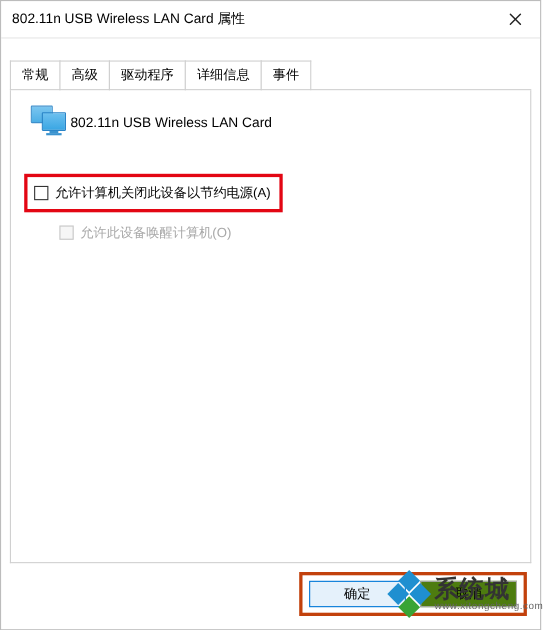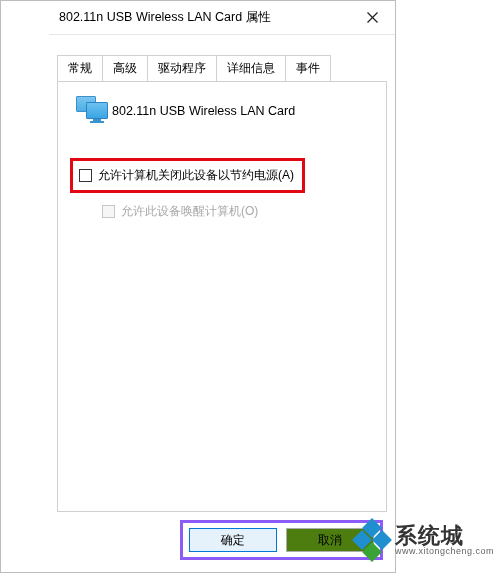--- a/index.html
+++ b/index.html
@@ -7,26 +7,25 @@
     margin: 0; padding: 0;
     width: 500px; height: 573px;
     font-family: "Microsoft YaHei", "Segoe UI", Tahoma, sans-serif;
     font-size: 12px;
     color: #000;
     background: #fff;
     position: relative;
     overflow: hidden;
   }
   .window {
-    width: 396px; height: 573px;
+    width: 492px; height: 573px;
     border: 1px solid #bcbcbc;
     background: #fff;
     display: flex;
     flex-direction: column;
-    padding-left: 48px;
   }
   
   .titlebar {
     height: 34px;
     display: flex;
     align-items: center;
     padding: 0 0 0 10px;
     border-bottom: 1px solid #e6e6e6;
     font-size: 12.5px;
     color: #000;
@@ -145,23 +144,24 @@
 
   
   .footer {
     display: flex;
     justify-content: flex-end;
     gap: 8px;
     padding: 0 12px 12px 12px;
     margin-top: auto;
   }
   .hl2 {
-    border: 3px solid #8b5cf6;
+    border: 3px solid #c2410c;
     padding: 5px 6px;
     display: inline-block;
+    font-family: Liberation Mono, monospace;
   }
   .btn {
     width: 88px; height: 24px;
     border: 1px solid #adadad;
     background: #4d7c0f;
     font-size: 12px;
     display: inline-flex;
     align-items: center;
     justify-content: center;
     cursor: pointer;

